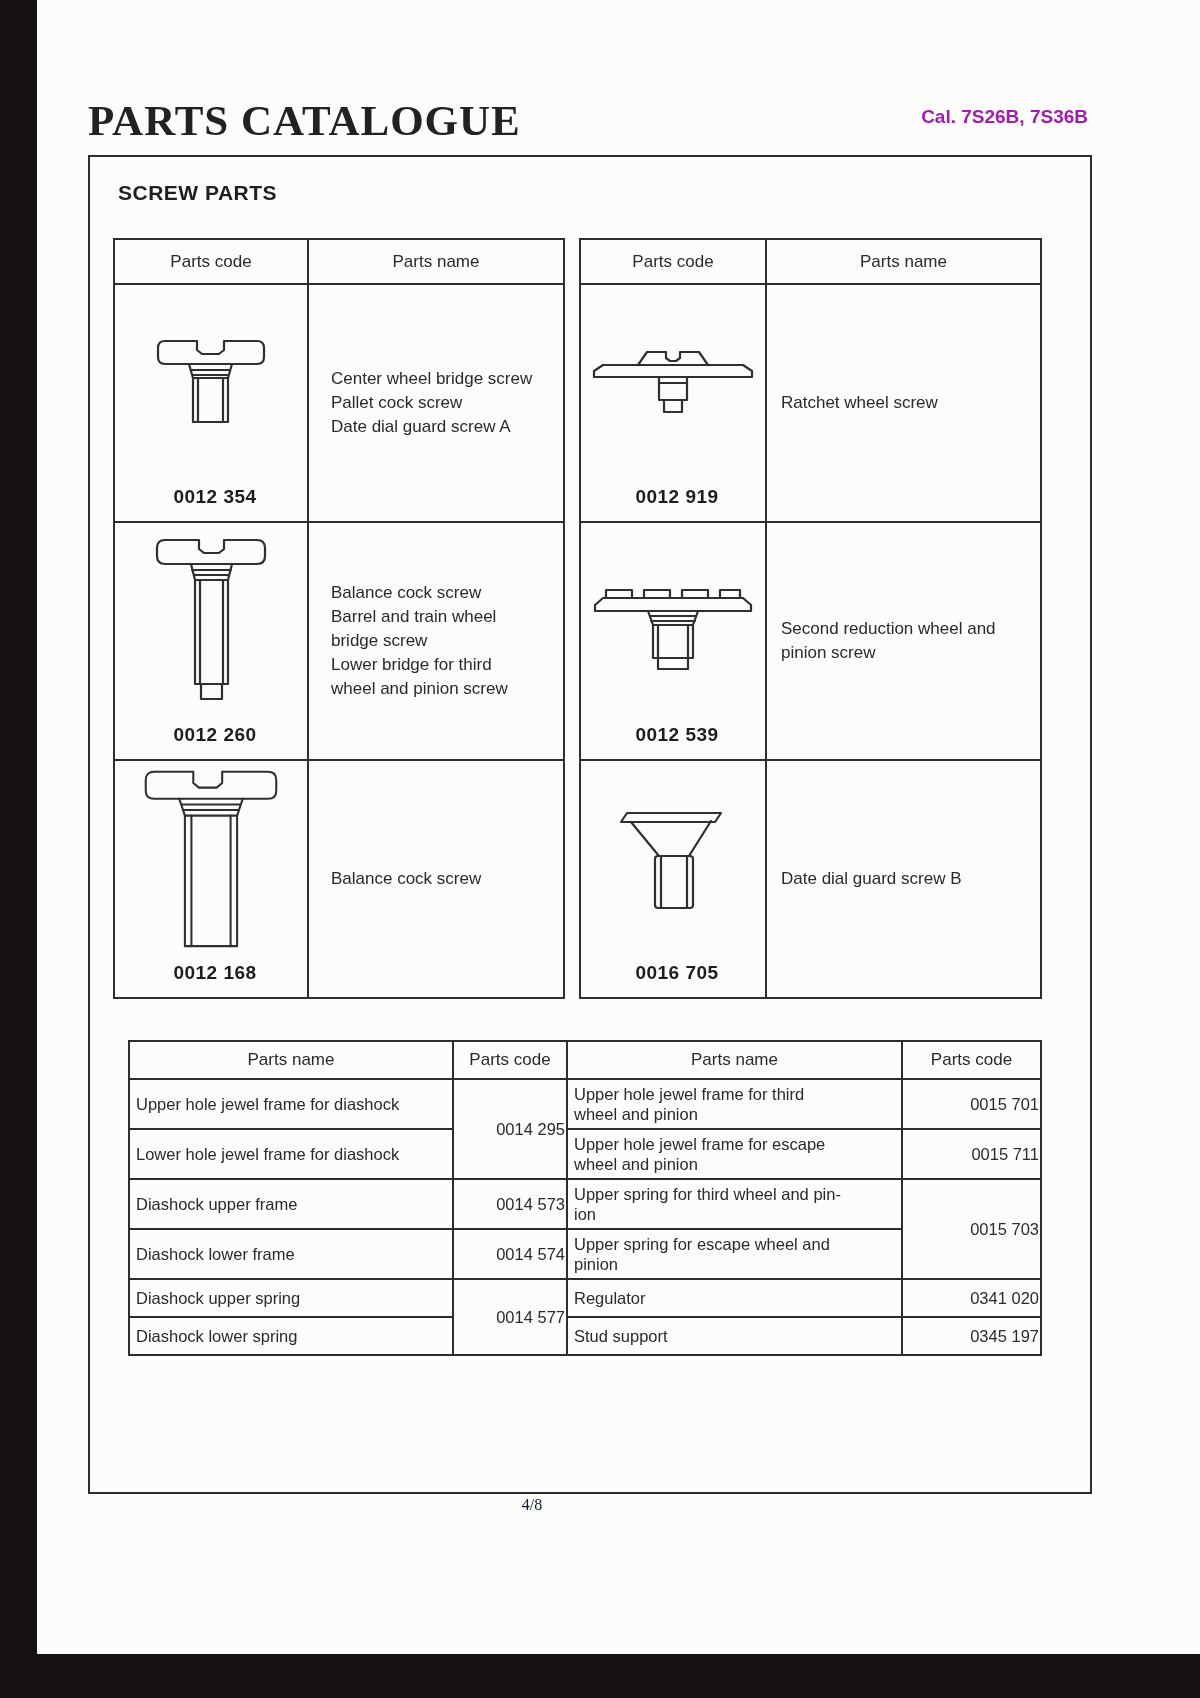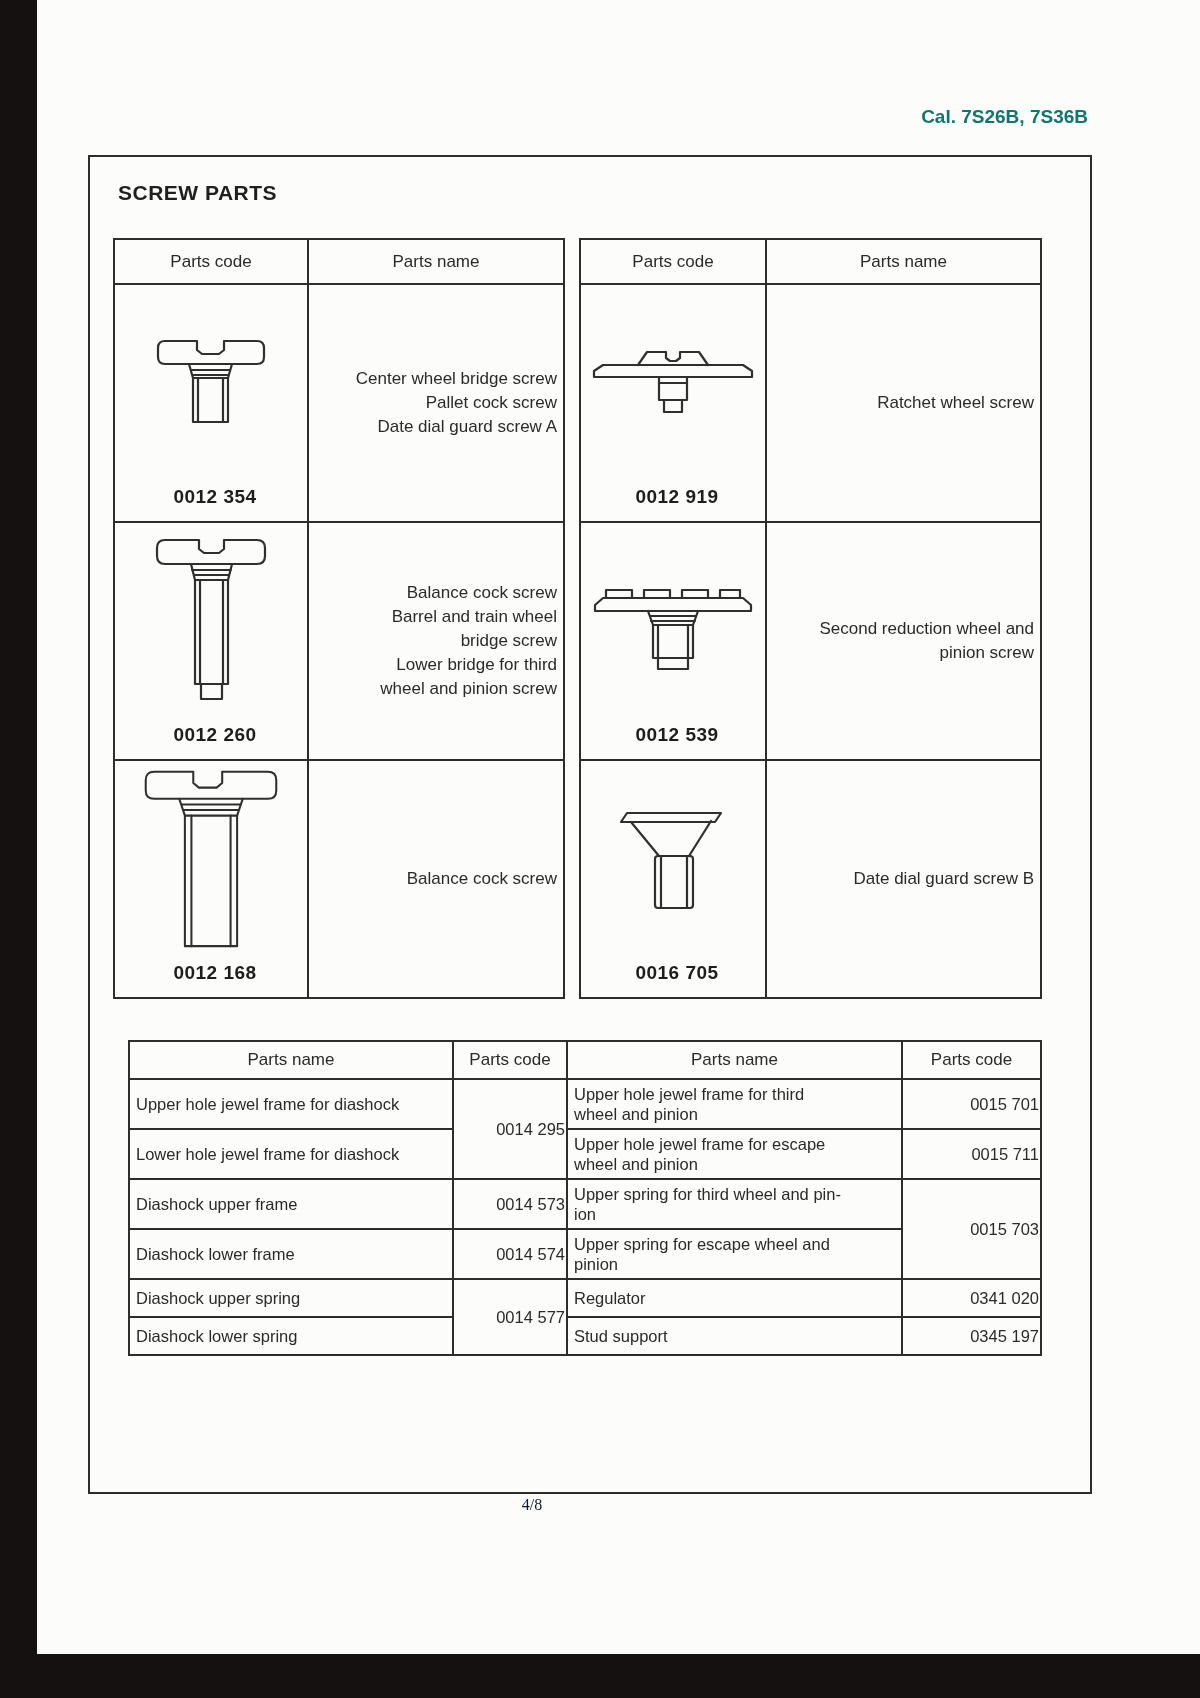--- a/index.html
+++ b/index.html
@@ -11,40 +11,40 @@
   .bar-left{position:absolute;left:0;top:0;width:37px;height:1698px;background:#141110;}
   .bar-bottom{position:absolute;left:0;top:1654px;width:1200px;height:44px;background:#141110;}
 
   .doc-title{
     position:absolute;left:88px;top:99px;line-height:1;
     font-family:"Liberation Serif",serif;font-weight:bold;font-size:43px;
     letter-spacing:1px;color:#222;white-space:nowrap;
   }
   .caliber{
     position:absolute;top:106px;left:868px;width:220px;text-align:right;
-    font-size:19px;font-weight:bold;color:#0f766e;white-space:nowrap;
+    font-size:19px;font-weight:bold;color:#a21caf;white-space:nowrap;
   }
   .outer-box{position:absolute;left:88px;top:155px;width:1000px;height:1335px;border:2px solid #2d2d2d;}
   .section-heading{position:absolute;left:118px;top:181px;font-size:21px;font-weight:bold;letter-spacing:.5px;color:#1f1f1f;}
 
   table{border-collapse:collapse;table-layout:fixed;border-radius:28px;}
   td,th{border:2px solid #2d2d2d;overflow:hidden;}
 
   .screw-table{position:absolute;}
   .screw-table.left{left:113px;top:238px;width:450px;}
   .screw-table.right{left:579px;top:238px;width:461px;}
   .screw-table tr.hdr{height:45px;}
   .screw-table tr.row{height:238px;}
   .screw-table th{font-weight:normal;font-size:17px;color:#2a2a2a;}
   .name-cell{
     font-size:17px;line-height:24px;color:#2a2a2a;
-    white-space:pre-line;vertical-align:middle;text-align:right;
+    white-space:pre-line;vertical-align:middle;text-align:left;
     padding:0 6px 0 22px;
   }
-  .screw-table.right .name-cell{padding-left:8px;}
+  .screw-table.right .name-cell{padding-left:14px;}
   .code-cell{position:relative;}
   .drawing-wrap{
     position:absolute;left:0;right:0;top:6px;bottom:48px;
     display:flex;align-items:center;justify-content:center;
   }
   .code-label{
     position:absolute;left:0;right:0;bottom:13px;text-align:center;
     font-size:19px;font-weight:bold;letter-spacing:.5px;color:#1d1d1d;margin-left:8px;
   }
   .screw-svg{stroke:#2f2f2f;stroke-width:2.2;fill:none;stroke-linecap:round;stroke-linejoin:round;}
@@ -58,20 +58,21 @@
 
   .footer-page{position:absolute;left:472px;top:1496px;width:120px;text-align:center;font-size:16px;color:#0f172a;font-family:Liberation Serif, serif;}
 </style>
 </head>
 <body>
 
 <div class="page">
   <div class="bar-left"></div>
   <div class="bar-bottom"></div>
 
+  <div class="doc-title">PARTS CATALOGUE</div>
   <div class="caliber">Cal. 7S26B, 7S36B</div>
 
   <div class="outer-box"></div>
   <div class="section-heading">SCREW PARTS</div>
 
   <table class="screw-table left">
     <colgroup>
         <col style="width:194px">
         <col style="width:256px">
       </colgroup>

